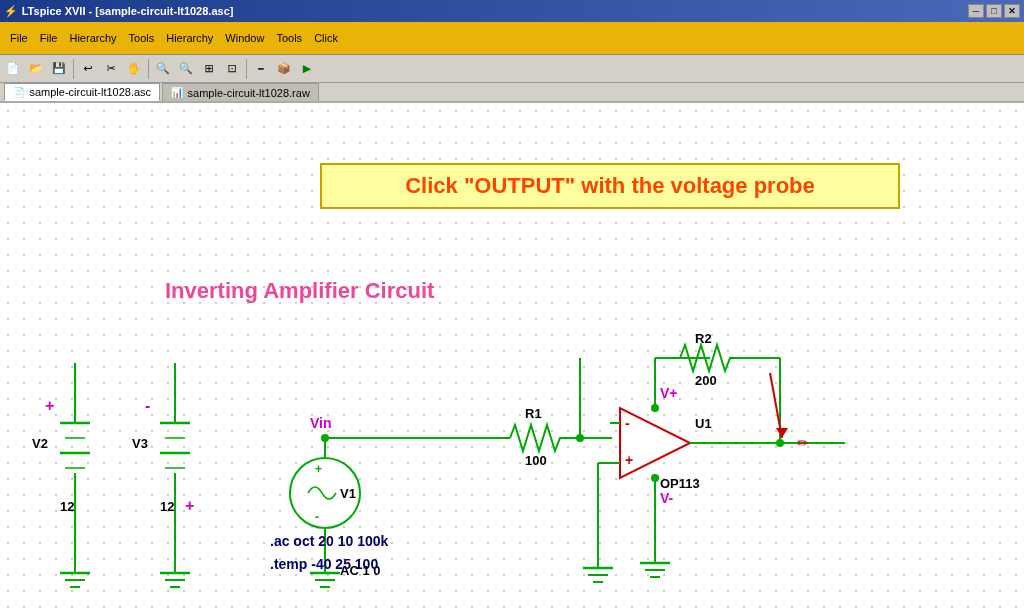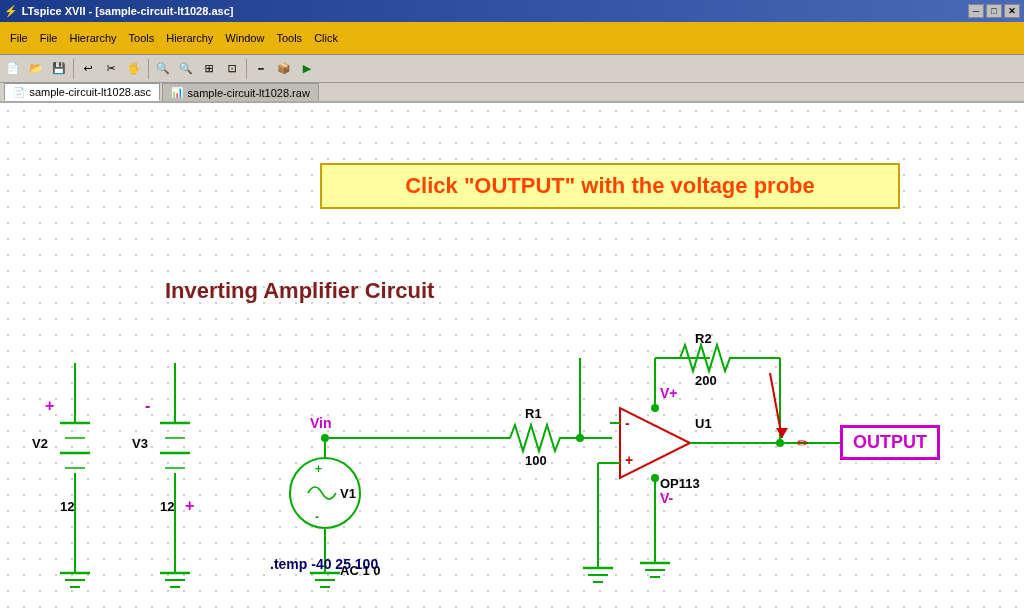--- a/index.html
+++ b/index.html
@@ -130,21 +130,21 @@
       z-index: 10;
     }
 
     
     #circuit-title {
       position: absolute;
       top: 175px;
       left: 165px;
       font-size: 22px;
       font-weight: bold;
-      color: #7f1d1d;
+      color: #ec4899;
     }
 
     
     #circuit-svg {
       position: absolute;
       top: 0;
       left: 0;
       width: 1024px;
       height: 522px;
     }
@@ -363,19 +363,19 @@
     <line x1="593" y1="479" x2="603" y2="479" stroke="#00aa00" stroke-width="2"></line>
 
     <line x1="770" y1="270" x2="782" y2="335" stroke="#cc0000" stroke-width="2"></line>
     <polygon points="782,335 776,325 788,325" fill="#cc0000"></polygon>
 
     <text x="340" y="472" fill="#000000" font-size="13" font-weight="bold">AC 1 0</text>
 
     <text x="797" y="345" fill="#cc0000" font-size="14">✏</text>
   </svg>
 
-  <div id="output-label">OUTPUT</div>
 
   <div id="spice-commands">
+    <div>.ac oct 20 10 100k</div>
     <div>.temp -40 25 100</div>
   </div>
 
 </div>
 
 </body></html>

